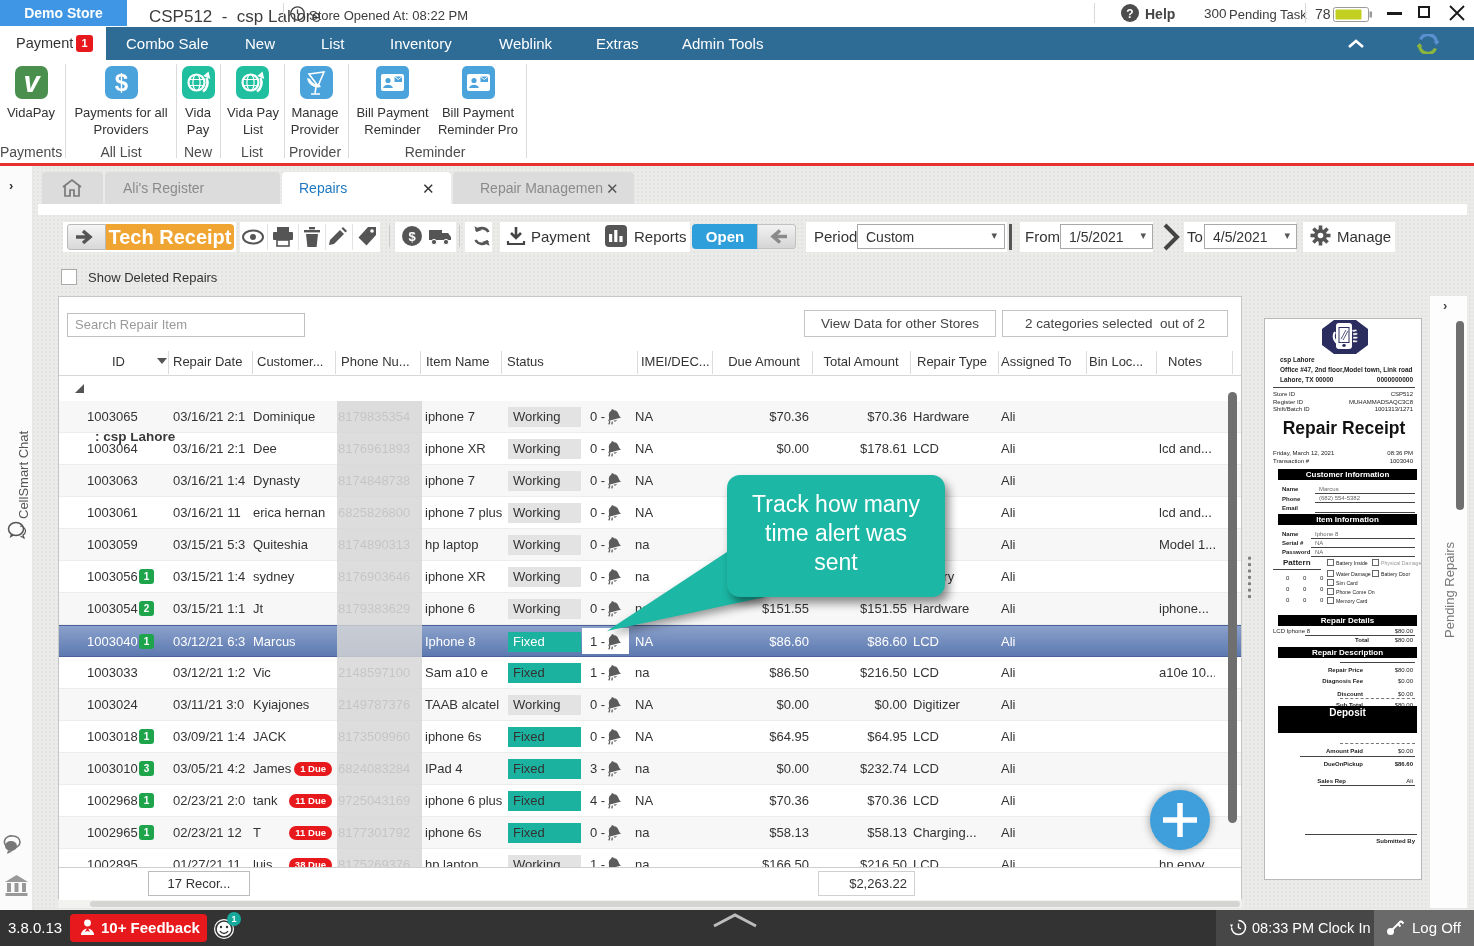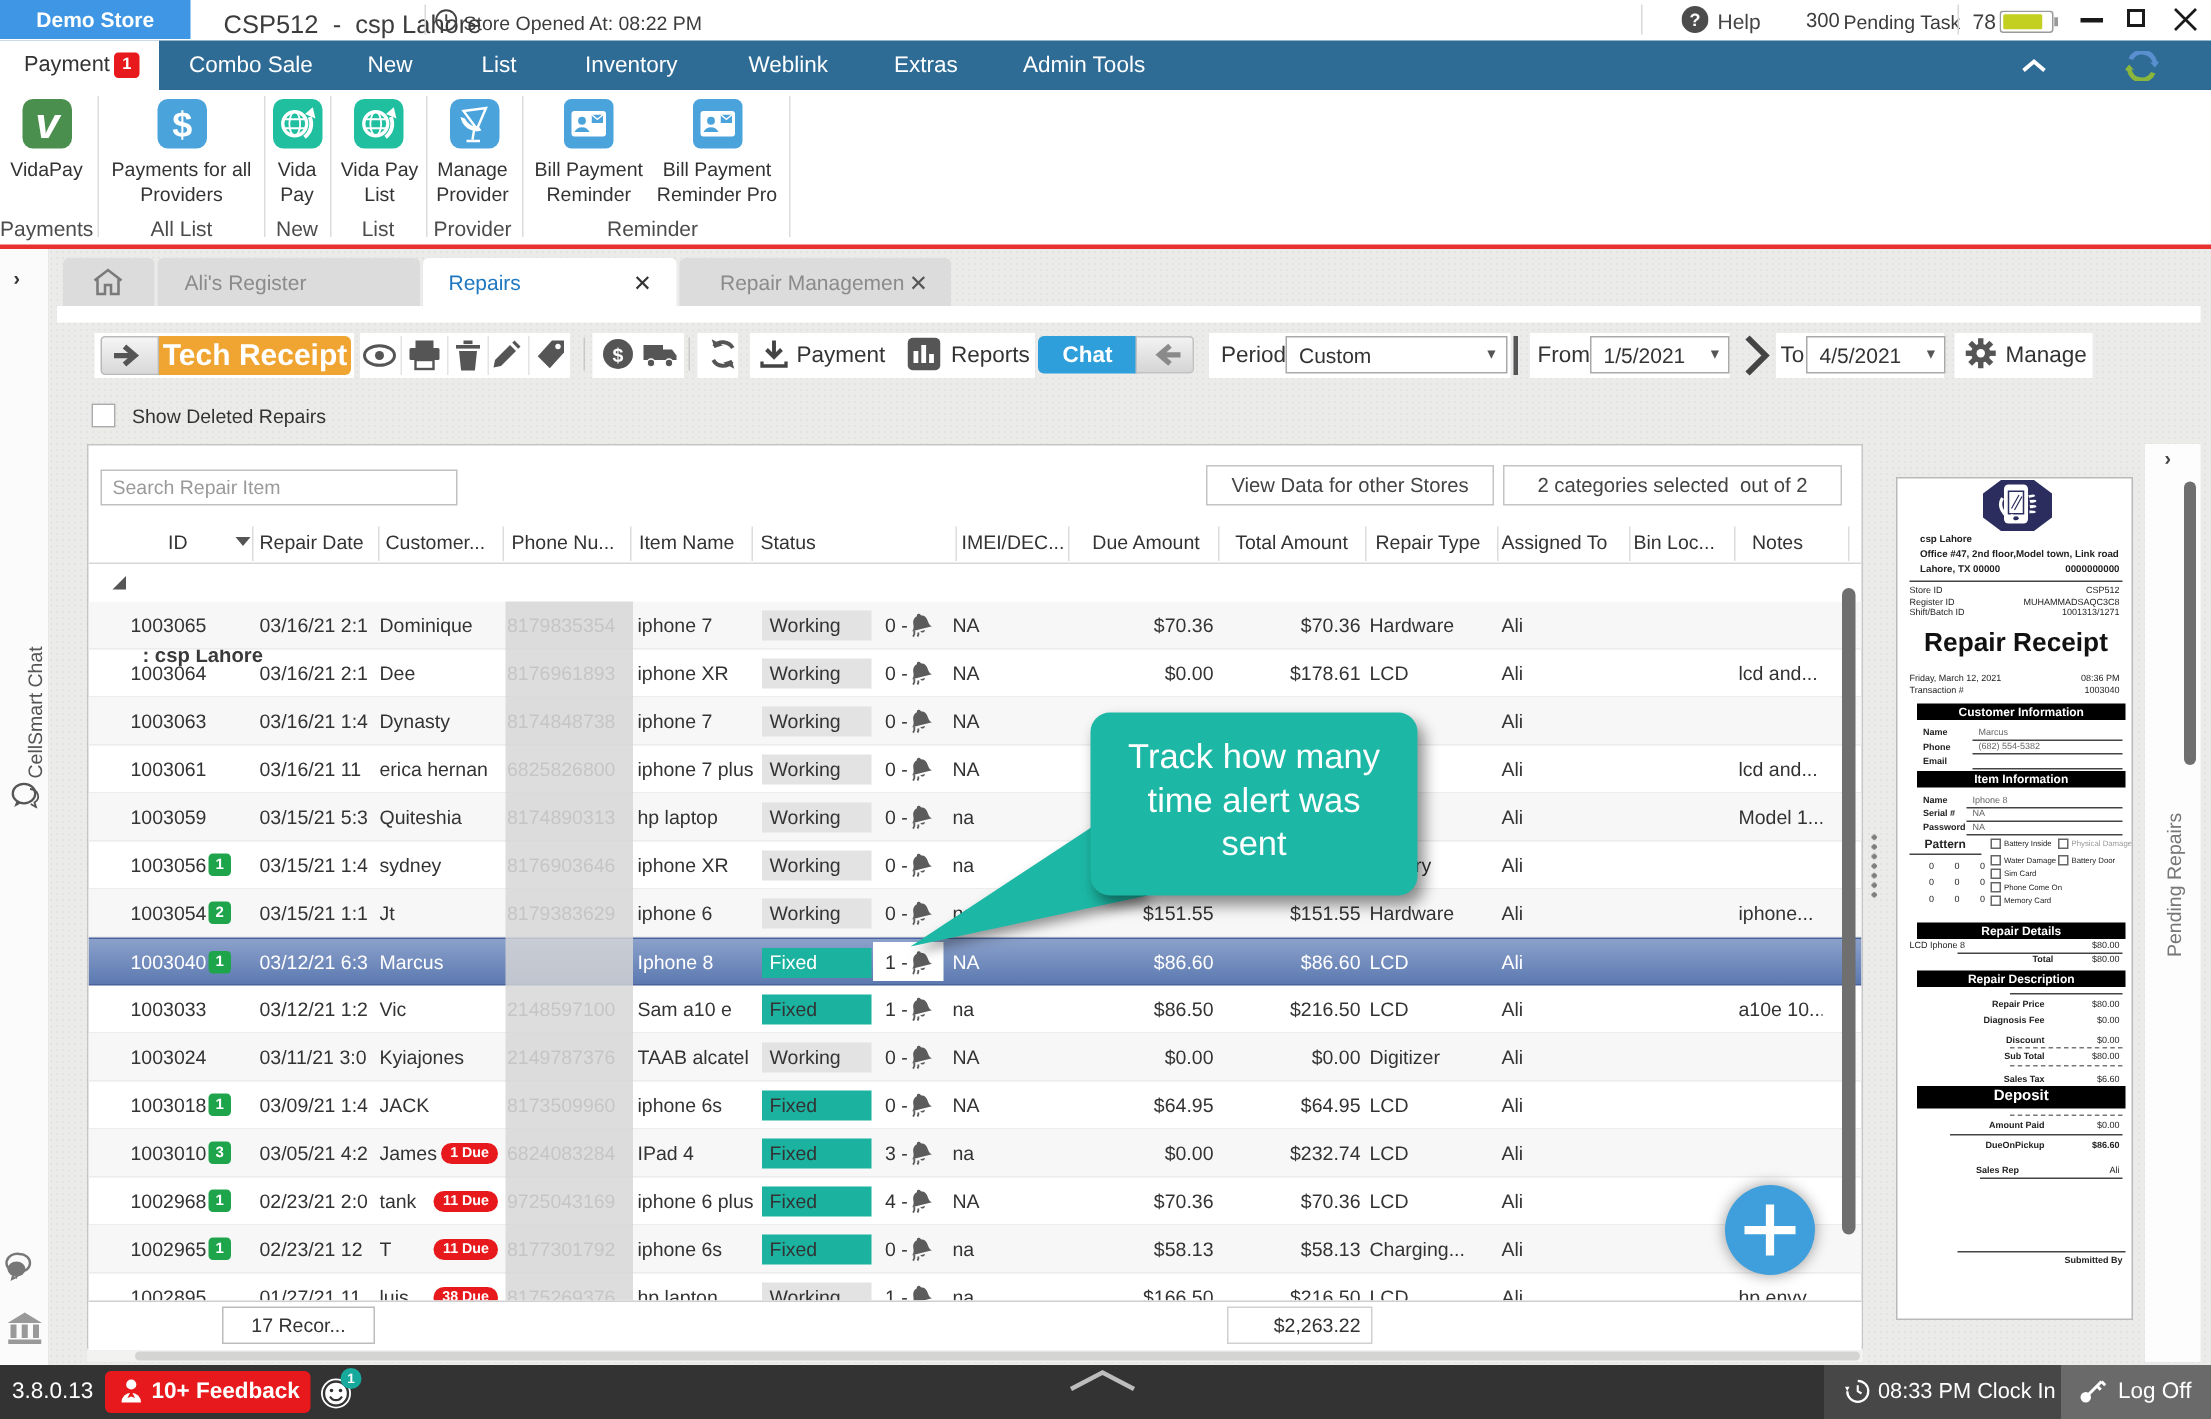--- a/index.html
+++ b/index.html
@@ -132,21 +132,21 @@
   <svg style="position:absolute;left:290px;top:6px;" width="15" height="15" viewBox="0 0 15 15">
       <circle cx="7.5" cy="7.5" r="6.7" fill="none" stroke="#444" stroke-width="1.3"></circle>
       <path d="M7.5 3.5 V7.5 L10 9" stroke="#444" stroke-width="1.3" fill="none"></path>
     </svg>
   <div id="openedat" style="left:309px;top:8px;">Store Opened At: 08:22 PM</div>
   <div class="tsep" style="left:1094px;"></div>
   <svg style="position:absolute;left:1121px;top:4px;" width="18" height="18" viewBox="0 0 18 18">
       <circle cx="9" cy="9" r="9" fill="#4c4c4c"></circle>
       <text x="9" y="13.5" font-size="12" font-weight="bold" fill="#fff" text-anchor="middle" font-family="Liberation Sans">?</text>
     </svg>
-  <div id="helpwrap" style="left:1145px; top:6px;">Help</div>
+  <div id="helpwrap" style="left:1145px; top:6px;font-weight:bold;">Help</div>
   <div id="pending">
       <span style="position:absolute;left:0;">300</span>
       <span style="position:absolute;left:25px;font-size:13px;top:1px;">Pending Task</span>
     </div>
   <div class="tsep" style="left:1305px;"></div>
   <div id="batt78">78</div>
   <svg style="position:absolute;left:1333px;top:7px;" width="39" height="15" viewBox="0 0 39 15">
       <rect x="0.5" y="0.5" width="35" height="14" rx="2" fill="#fff" stroke="#9a9a9a"></rect>
       <rect x="2.5" y="2.5" width="26" height="10" rx="1" fill="#c3cf21"></rect>
       <rect x="36.5" y="4.5" width="2.5" height="6" fill="#9a9a9a"></rect>
@@ -370,21 +370,21 @@
         <path d="M2 15 v3 h16 v-3" stroke="#444" stroke-width="2.2" fill="none"></path>
       </svg>
     <div class="tbtn" style="left:493px; top:24px; font-size:15px; color:#333;">Payment</div>
     <svg class="tbtn" style="left:567px;top:21px;" width="22" height="22" viewBox="0 0 22 22">
         <rect x="0" y="0" width="22" height="22" rx="4" fill="#555"></rect>
         <rect x="4" y="9" width="3.2" height="8" fill="#fff"></rect>
         <rect x="9.2" y="5" width="3.2" height="12" fill="#fff"></rect>
         <rect x="14.4" y="11" width="3.2" height="6" fill="#fff"></rect>
       </svg>
     <div class="tbtn" style="left:596px; top:24px; font-size:15px; color:#333;">Reports</div>
-    <div class="tbtn" style="left:654px; width:66px; height:25px; background:#2f9fdb; border-radius:4px 0 0 4px; color:#fff; font-weight:bold; font-size:15px; text-align:center; line-height:25px;">Chat</div>
+    <div class="tbtn" style="left:654px; width:66px; height:25px; background:#2f9fdb; border-radius:4px 0 0 4px; color:#fff; font-weight:bold; font-size:15px; text-align:center; line-height:25px;">Open</div>
     <div class="tbtn" style="left:719px; width:39px; height:25px; background:linear-gradient(#f2f2f2,#d5d5d5); border:1px solid #c2c2c2; border-radius:0 3px 3px 0;">
       <svg width="37" height="23" viewBox="0 0 37 23">
           <path d="M29 11.5 h-13 M22 5.5 l-7 6 7 6" stroke="#8a8a8a" stroke-width="3.5" fill="none"></path>
         </svg>
     </div>
     <div class="tbtn" style="left:776px; top:24px; font-size:15px; color:#333;">Period</div>
     <div class="tbtn" style="left:819px; width:148px; height:25px; border:1px solid #a9a9a9; background:#fff;">
       <span style="position:absolute;left:8px;top:4px;font-size:14px;color:#333;">Custom</span>
       <span style="position:absolute;right:7px;top:4px;font-size:11px;color:#555;">▾</span>
     </div>
@@ -828,21 +828,21 @@
     <div class="rr" style="right:58px;top:359px;font-weight:bold;">Diagnosis Fee</div>
       <div class="rr" style="right:8px;top:359px;">$0.00</div>
     <div class="rr" style="right:58px;top:372px;font-weight:bold;">Discount</div>
       <div class="rr" style="right:8px;top:372px;">$0.00</div>
     <div class="rdash" style="left:75px;top:379px;width:75px;"></div>
     <div class="rr" style="right:58px;top:383px;font-weight:bold;">Sub Total</div>
       <div class="rr" style="right:8px;top:383px;">$80.00</div>
     <div class="rdash" style="left:75px;top:391px;width:75px;"></div>
     <div class="rr" style="right:58px;top:398px;font-weight:bold;">Sales Tax</div>
       <div class="rr" style="right:8px;top:398px;">$6.60</div>
-    <div class="blackbar" style="top:405px;height:15px;font-size:10px;line-height:13px;">Deposit</div>
+    <div class="blackbar" style="top:387px;height:27px;font-size:10px;line-height:13px;">Deposit</div>
     <div class="rdash" style="left:75px;top:424px;width:75px;"></div>
     <div class="rr" style="right:58px;top:429px;font-weight:bold;">Amount Paid</div>
       <div class="rr" style="right:8px;top:429px;">$0.00</div>
     <div class="rline" style="left:35px;top:437px;width:115px;"></div>
     <div class="rr" style="right:58px;top:442px;font-weight:bold;">DueOnPickup</div>
       <div class="rr" style="right:8px;top:442px;font-weight:bold;">$86.60</div>
     <div class="rr" style="right:75px;top:459px;font-weight:bold;">Sales Rep</div>
       <div class="rr" style="right:8px;top:459px;">Ali</div>
     <div class="rline" style="left:55px;top:466px;width:95px;"></div>
     <div class="rline" style="left:40px;top:515px;width:112px;"></div>

